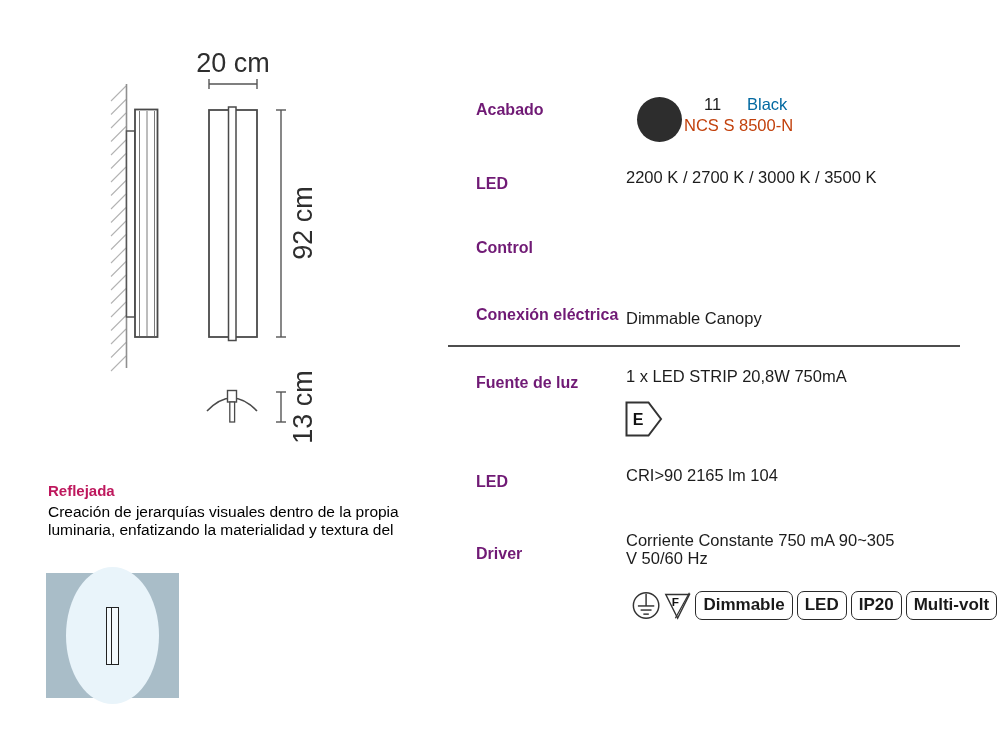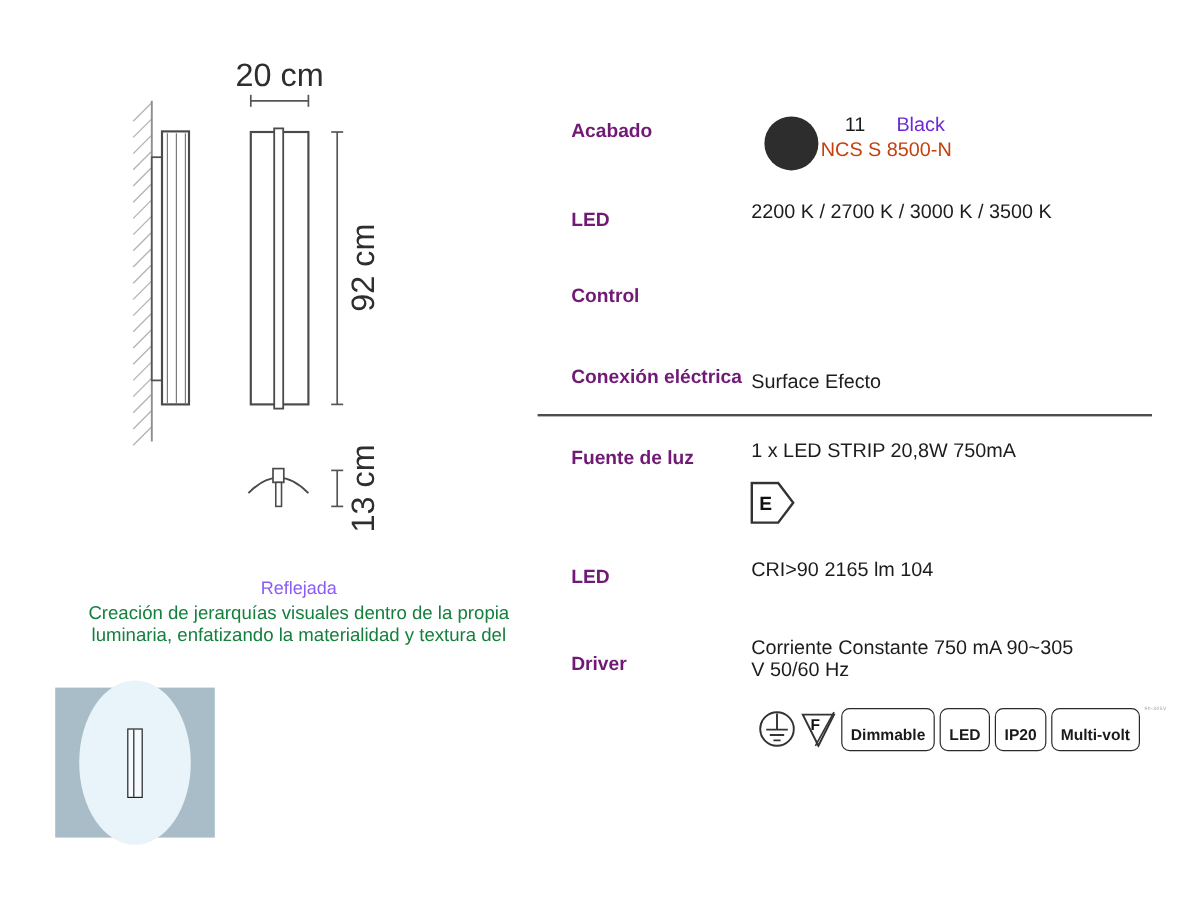--- a/index.html
+++ b/index.html
@@ -1,48 +1,48 @@
 <!DOCTYPE html>
 <html><head>
 <meta charset="utf-8">
 <style>
   * { margin:0; padding:0; box-sizing:border-box; }
   html,body { background:#ffffff; }
   body { font-family:"Liberation Sans", sans-serif; color:#1a1a1a; }
-  .page { position:relative; width:1000px; height:750px; background:#fff; overflow:hidden;text-align:center; }
+  .page { position:relative; width:1000px; height:750px; background:#fff; overflow:hidden; }
 
   
   .drawing-svg { position:absolute; left:0; top:0; }
 
   
   .effect-block { position:absolute; left:48px; top:469px; width:402px; }
   .effect-title { font-size:15px; font-weight:bold; color:#111; }
-  .effect-subtitle { font-size:15px; font-weight:normal; color:#8b5cf6; margin-top:13px; }
-  .effect-desc { font-size:15.5px; line-height:1.18; color:#15803d; margin-top:4px; }
+  .effect-subtitle { font-size:15px; font-weight:bold; color:#be185d; margin-top:13px; }
+  .effect-desc { font-size:15.5px; line-height:1.18; color:#000000; margin-top:4px; }
 
   
   .effect-image { position:absolute; left:46px; top:573px; width:133px; height:125px; background:#a9bdc8; }
   .effect-glow { position:absolute; left:20px; top:-6px; width:93px; height:137px; background:#e9f4fa; border-radius:50%; }
   .effect-lamp { position:absolute; left:60px; top:34px; width:13px; height:58px; border:1.3px solid #222; background:#f4fafd; }
   .effect-lamp-line { position:absolute; left:4px; top:0; bottom:0; width:0; border-left:1.2px solid #222; }
 
   
   .spec-label { position:absolute; left:476px; font-size:16px; font-weight:bold; color:#701a75; white-space:nowrap; }
   .spec-value { position:absolute; left:626px; font-size:16.5px; color:#1c1c1c; white-space:nowrap; }
   .finish-swatch { position:absolute; left:637px; top:97px; width:45px; height:45px; border-radius:50%; }
   .finish-code { position:absolute; left:684px; top:95px; font-size:16.5px; color:#1c1c1c;margin-left:20px; }
-  .finish-name { position:absolute; left:747px; top:95px; font-size:16.5px; color:#6d28d9; }
+  .finish-name { position:absolute; left:747px; top:95px; font-size:16.5px; color:#0369a1; }
   .finish-ncs { position:absolute; left:684px; top:116px; font-size:16.5px; color:#c2410c; }
   .divider { position:absolute; left:448px; top:345px; width:512px; height:2px; background:#4d4d4d; }
   .energy-badge { position:absolute; left:625px; top:401px; }
 
   
   .icon-row { position:absolute; left:632px; top:590px; display:flex; align-items:center; gap:4px; }
-  .badge { border:1.7px solid #2a2a2a; border-radius:7px; padding:13px 7px 3px 7px;
-           font-size:13px; font-weight:bold; color:#1a1a1a; white-space:nowrap; line-height:1.35; }
+  .badge { border:1.7px solid #2a2a2a; border-radius:7px; padding:2px 7px 3px 7px;
+           font-size:17px; font-weight:bold; color:#1a1a1a; white-space:nowrap; line-height:1.35; }
   .badge-sup { font-size:4px; color:#999; align-self:flex-start; position:relative; top:-2px; letter-spacing:0.5px; }
 </style>
 </head>
 <body>
 
 <div class="page">
 
   <svg class="drawing-svg" width="360" height="470" viewBox="0 0 360 470">
 
     <g stroke="#b3b3b3" stroke-width="1.1">
@@ -129,21 +129,21 @@
   <div class="finish-code">11</div>
   <div class="finish-name">Black</div>
   <div class="finish-ncs">NCS S 8500-N</div>
 
   <div class="spec-label" style="top:175px">LED</div>
   <div class="spec-value" style="top:168px">2200 K / 2700 K / 3000 K / 3500 K</div>
 
   <div class="spec-label" style="top:239px">Control</div>
 
   <div class="spec-label" style="top:306px">Conexión eléctrica</div>
-  <div class="spec-value" style="top:309px">Surface Efecto</div>
+  <div class="spec-value" style="top:309px">Dimmable Canopy</div>
 
   <div class="divider"></div>
 
   <div class="spec-label" style="top:374px">Fuente de luz</div>
   <div class="spec-value" style="top:367px">1 x LED STRIP 20,8W 750mA</div>
   <svg class="energy-badge" width="38" height="36" viewBox="0 0 38 36">
     <path d="M1.5 1.5 H23.5 L36 18 L23.5 34.5 H1.5 Z" fill="#ffffff" stroke="#333" stroke-width="2"></path>
     <text x="13" y="24" text-anchor="middle" font-size="16" font-weight="bold" fill="#111">E</text>
   </svg>
 

